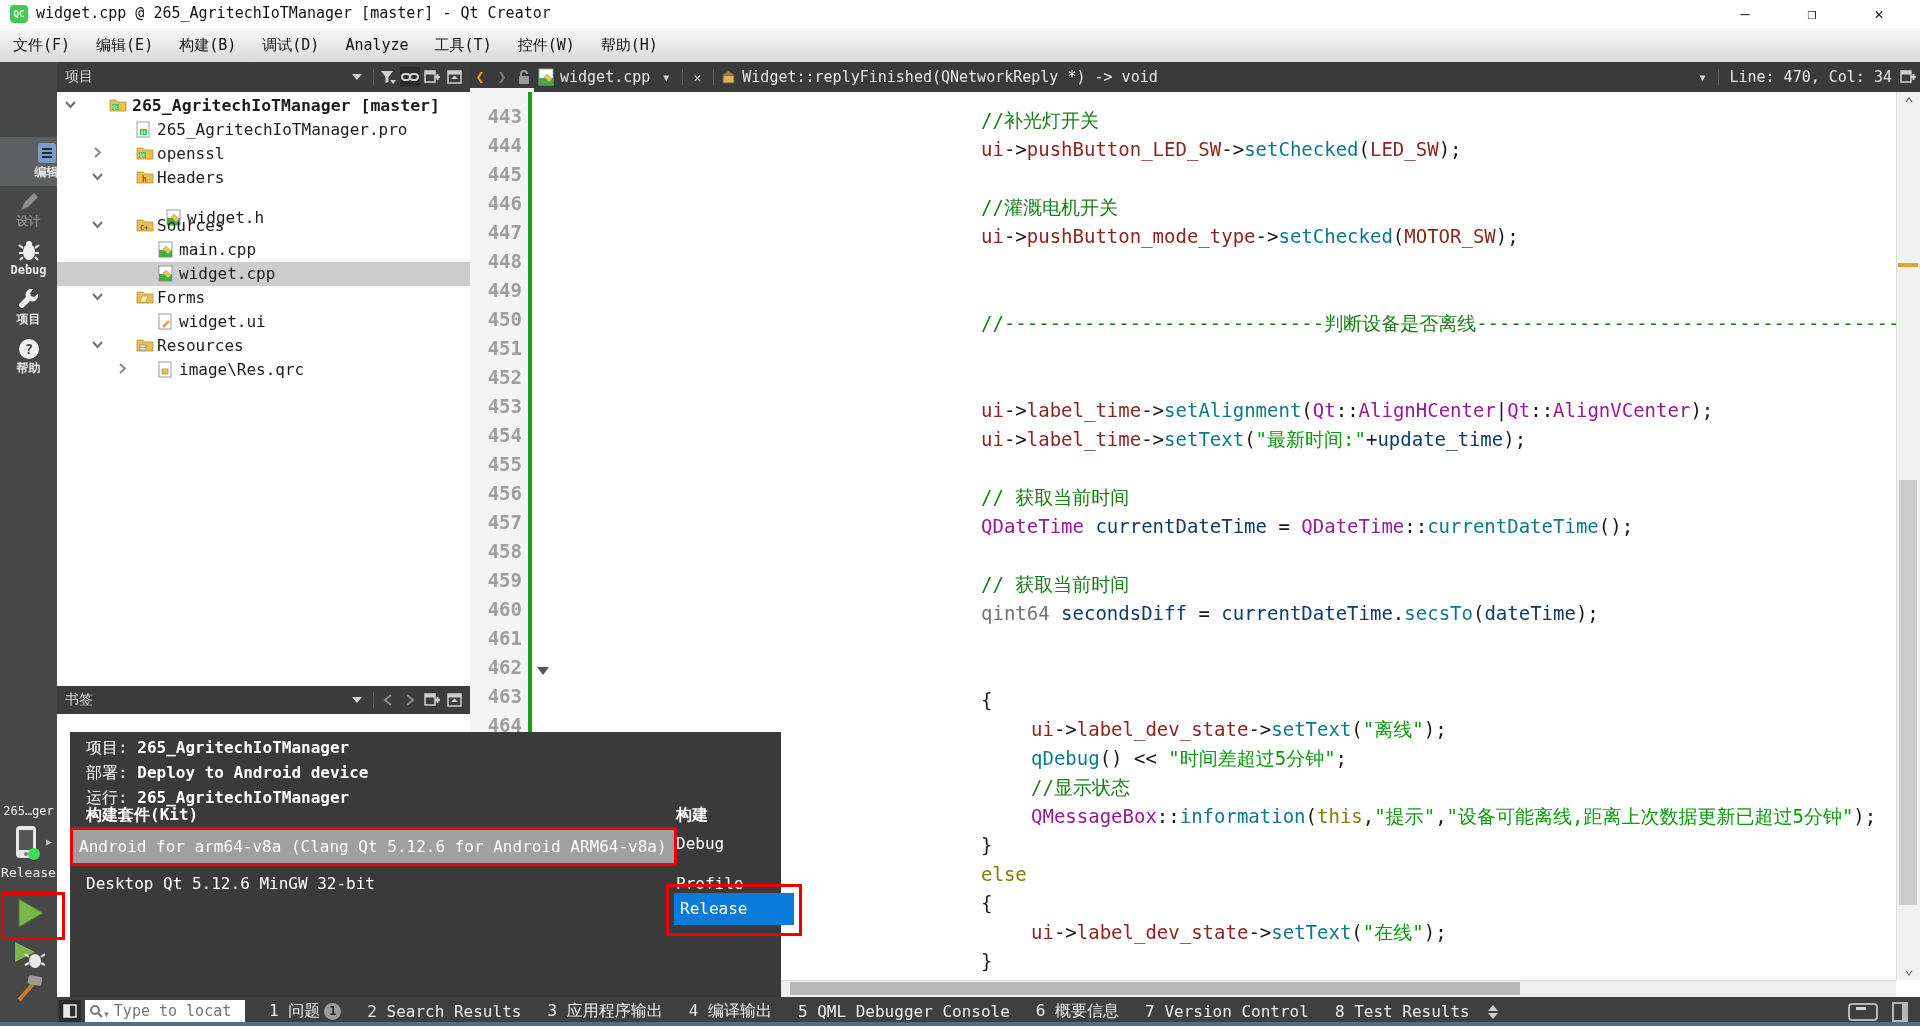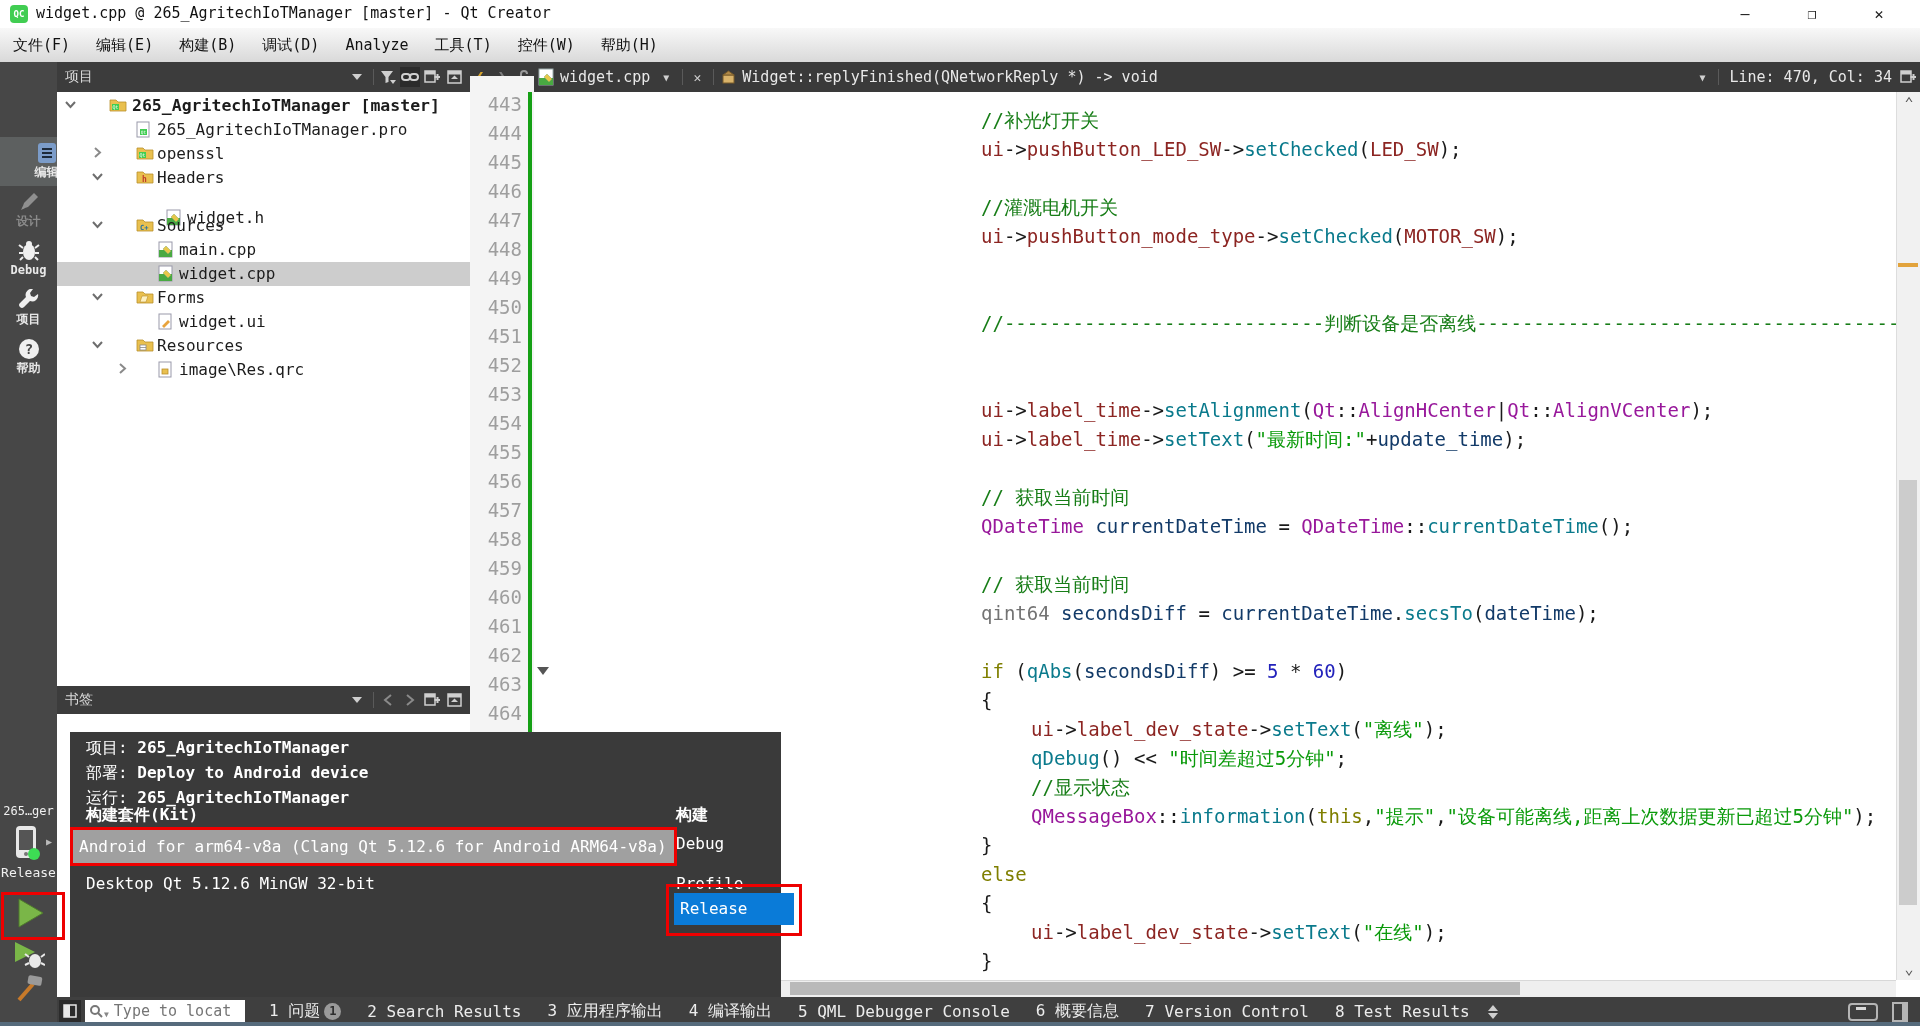--- a/index.html
+++ b/index.html
@@ -31,21 +31,21 @@
   .tbico.pressed{background:#2b2b2b;}
   .tbsep{width:1px;height:16px;background:#5a5a5a;margin:0 4px;}
   #tree{left:57px;top:92px;width:413px;height:594px;background:#fff;overflow:hidden;}
   .trow{position:absolute;left:0;width:413px;height:24px;font-size:16px;color:#1c1c1c;white-space:nowrap;}
   .trow.sel{background:#cdcdcd;}
   .trow .lbl{position:absolute;top:2px;}
   .chev{position:absolute;top:5px;width:12px;height:12px;color:#6e6e6e;}
   
   #ed-toolbar{left:470px;top:62px;width:1450px;height:30px;background:#3a3a3a;color:#e8e8e8;
               display:flex;align-items:center;font-size:15px;white-space:nowrap;}
-  #gutter{left:470px;top:76px;width:64px;height:905px;background:#f4f4f4;}
+  #gutter{left:470px;top:88px;width:64px;height:905px;background:#f4f4f4;font-weight:bold;}
   .lnum{position:absolute;right:12px;height:29px;line-height:29px;font-size:19px;color:#9e9e9e;}
   #vcsbar{left:528px;top:92px;width:4px;height:652px;background:#15a015;}
   #code{left:534px;top:92px;width:1362px;height:888px;background:#fff;overflow:hidden;}
   .cline{position:absolute;height:29px;line-height:29px;font-size:19px;white-space:pre;}
   .cm{color:#177d17;} .str{color:#0a9a0a;} .fld{color:#8c2522;} .fn{color:#0a7a8c;}
   .kw{color:#7f7f00;} .num{color:#2222bb;} .typ{color:#98189b;} .typ2{color:#737373;}
   .var{color:#123a68;} .p{color:#1a1a1a;}
   #fold-marker{left:537px;top:667px;width:0;height:0;border-left:6px solid transparent;border-right:6px solid transparent;border-top:8px solid #555;}
   
   #vscroll{left:1896px;top:92px;width:24px;height:888px;background:#f1f1f1;border-left:1px solid #ddd;}
@@ -534,21 +534,20 @@
     <div class="cline" style="top: 275px; left: 447px;"></div>
     <div class="cline" style="top: 304px; left: 447px;"><span class="fld">ui</span><span class="p">-&gt;</span><span class="fld">label_time</span><span class="p">-&gt;</span><span class="fn">setAlignment</span><span class="p">(</span><span class="typ">Qt</span><span class="p">::</span><span class="typ">AlignHCenter</span><span class="p">|</span><span class="typ">Qt</span><span class="p">::</span><span class="typ">AlignVCenter</span><span class="p">);</span></div>
     <div class="cline" style="top: 333px; left: 447px;"><span class="fld">ui</span><span class="p">-&gt;</span><span class="fld">label_time</span><span class="p">-&gt;</span><span class="fn">setText</span><span class="p">(</span><span class="str">"最新时间:"</span><span class="p">+</span><span class="var">update_time</span><span class="p">);</span></div>
     <div class="cline" style="top: 362px; left: 447px;"></div>
     <div class="cline" style="top: 391px; left: 447px;"><span class="cm">// 获取当前时间</span></div>
     <div class="cline" style="top: 420px; left: 447px;"><span class="typ">QDateTime</span><span class="p"> </span><span class="var">currentDateTime</span><span class="p"> = </span><span class="typ">QDateTime</span><span class="p">::</span><span class="fn">currentDateTime</span><span class="p">();</span></div>
     <div class="cline" style="top: 449px; left: 447px;"></div>
     <div class="cline" style="top: 478px; left: 447px;"><span class="cm">// 获取当前时间</span></div>
     <div class="cline" style="top: 507px; left: 447px;"><span class="typ2">qint64</span><span class="p"> </span><span class="var">secondsDiff</span><span class="p"> = </span><span class="var">currentDateTime</span><span class="p">.</span><span class="fn">secsTo</span><span class="p">(</span><span class="var">dateTime</span><span class="p">);</span></div>
     <div class="cline" style="top: 536px; left: 447px;"></div>
-    <div class="cline" style="top: 565px; left: 447px;"><span class="kw">if</span><span class="p"> (</span><span class="fn">qAbs</span><span class="p">(</span><span class="var">secondsDiff</span><span class="p">) &gt;= </span><span class="num">5</span><span class="p"> * </span><span class="num">60</span><span class="p">)</span></div>
     <div class="cline" style="top: 594px; left: 447px;"><span class="p">{</span></div>
     <div class="cline" style="top: 623px; left: 497px;"><span class="fld">ui</span><span class="p">-&gt;</span><span class="fld">label_dev_state</span><span class="p">-&gt;</span><span class="fn">setText</span><span class="p">(</span><span class="str">"离线"</span><span class="p">);</span></div>
     <div class="cline" style="top: 652px; left: 497px;"><span class="fn">qDebug</span><span class="p">() &lt;&lt; </span><span class="str">"时间差超过5分钟"</span><span class="p">;</span></div>
     <div class="cline" style="top: 681px; left: 497px;"><span class="cm">//显示状态</span></div>
     <div class="cline" style="top: 710px; left: 497px;"><span class="typ">QMessageBox</span><span class="p">::</span><span class="fn">information</span><span class="p">(</span><span class="kw">this</span><span class="p">,</span><span class="str">"提示"</span><span class="p">,</span><span class="str">"设备可能离线,距离上次数据更新已超过5分钟"</span><span class="p">);</span></div>
     <div class="cline" style="top: 739px; left: 447px;"><span class="p">}</span></div>
     <div class="cline" style="top: 768px; left: 447px;"><span class="kw">else</span></div>
     <div class="cline" style="top: 797px; left: 447px;"><span class="p">{</span></div>
     <div class="cline" style="top: 826px; left: 497px;"><span class="fld">ui</span><span class="p">-&gt;</span><span class="fld">label_dev_state</span><span class="p">-&gt;</span><span class="fn">setText</span><span class="p">(</span><span class="str">"在线"</span><span class="p">);</span></div>
     <div class="cline" style="top: 855px; left: 447px;"><span class="p">}</span></div>

